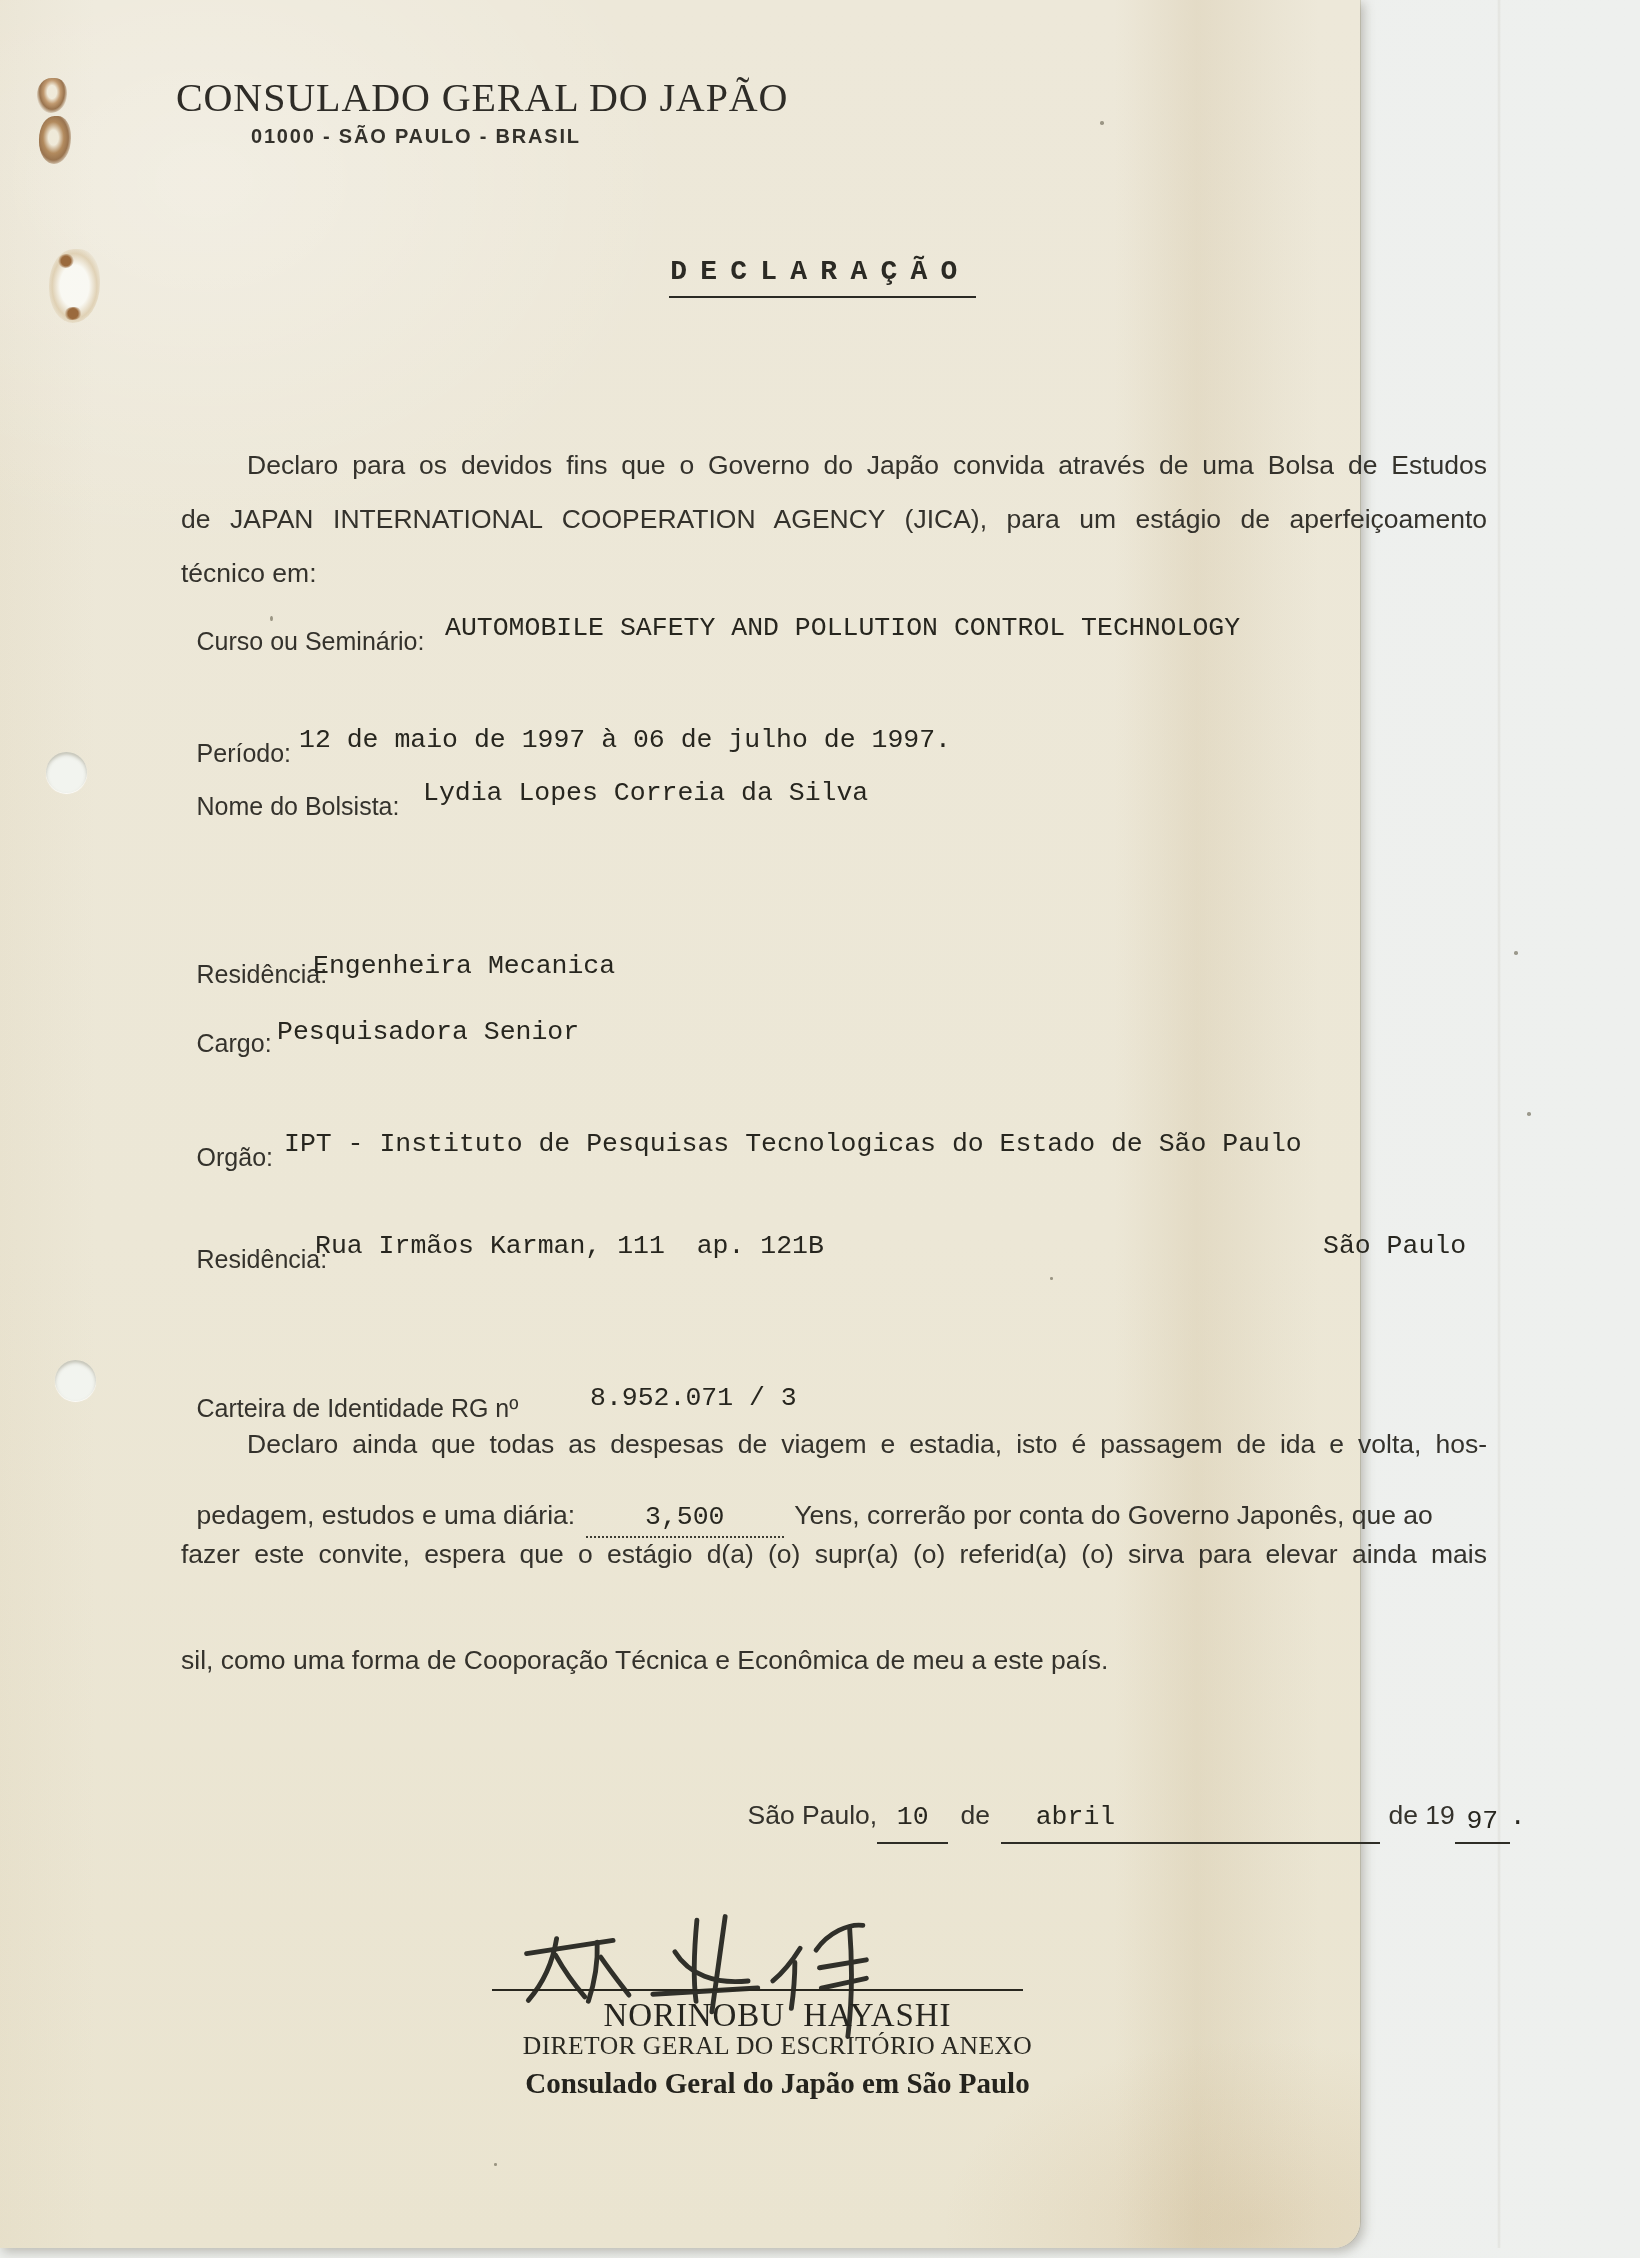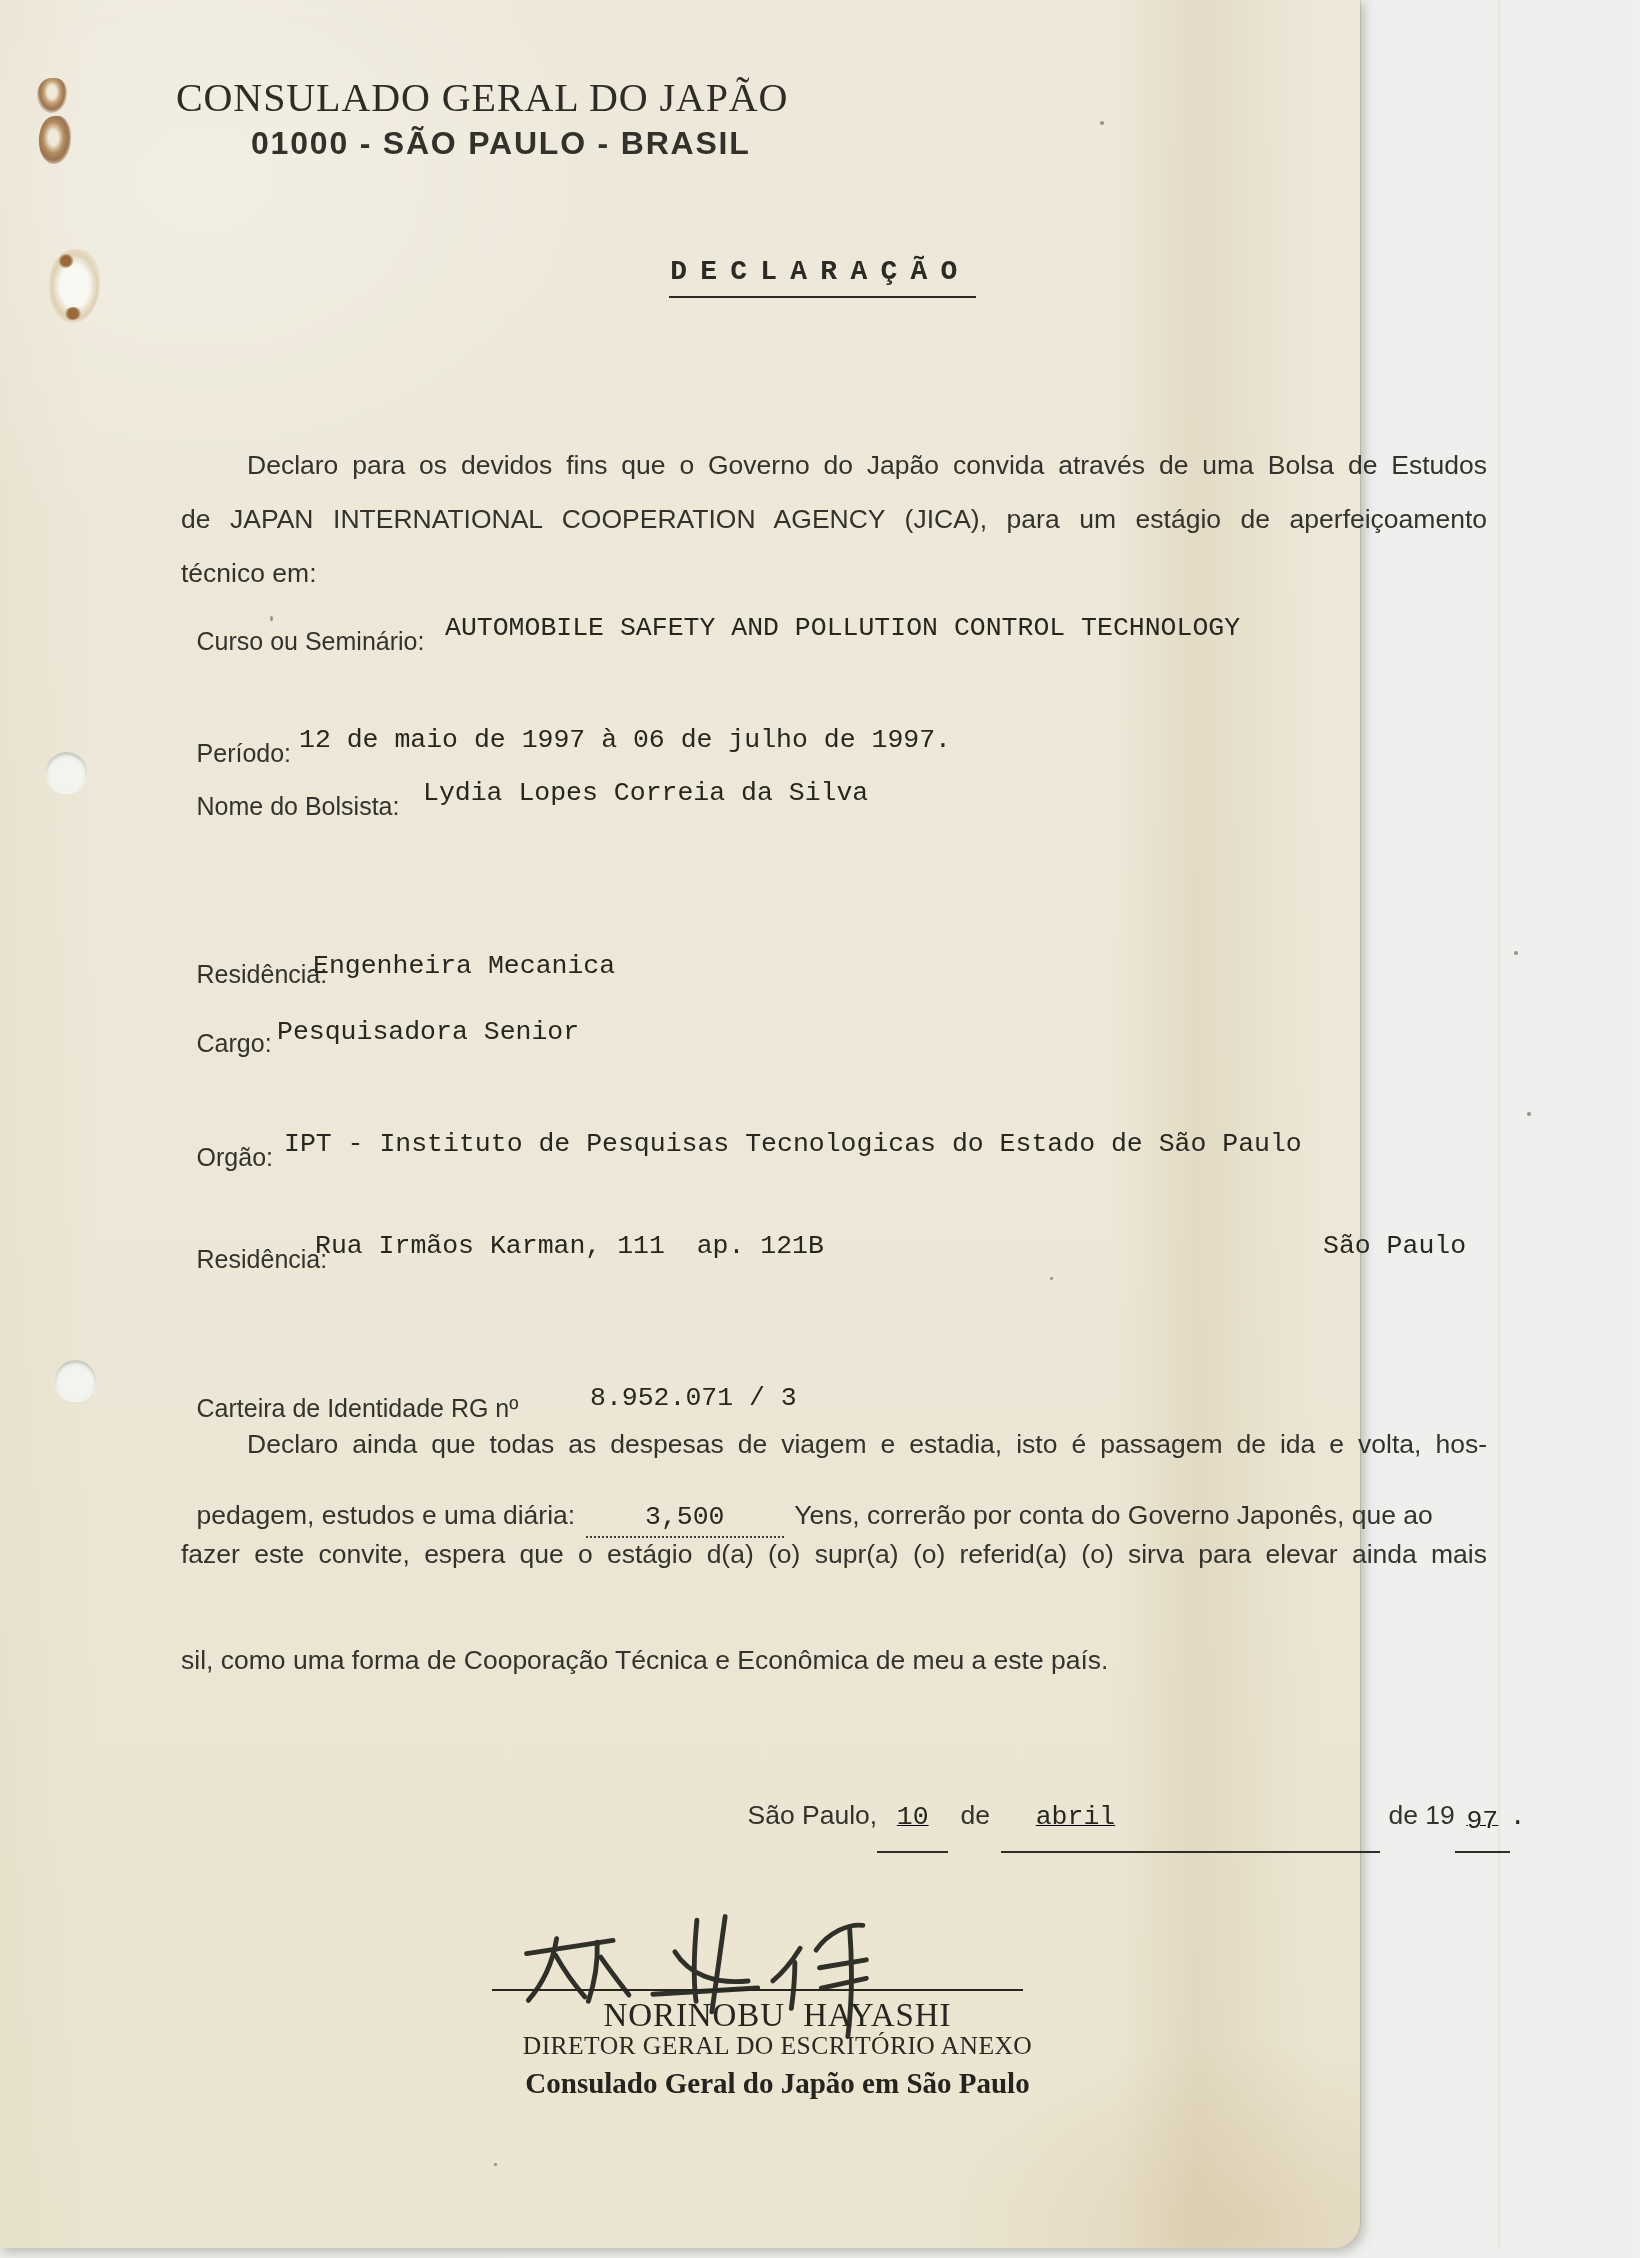--- a/index.html
+++ b/index.html
@@ -22,27 +22,27 @@
   .crease{position:absolute;left:1497px;top:0;width:3.5px;height:2248px;
     background:linear-gradient(90deg,transparent,rgba(120,108,80,.10),transparent);}
   .row{position:absolute;white-space:pre;}
   .sans{font-family:"Liberation Sans", sans-serif;font-size:26.5px;color:#34322c;}
   .label{font-family:"Liberation Sans", sans-serif;font-size:25px;color:#34322c;}
   .mono{font-family:"Liberation Mono","DejaVu Sans Mono", monospace;font-size:26.5px;color:#27261f;}
   .val{position:absolute;top:1.8px;}
   .just{width:1306px;text-align:justify;text-align-last:justify;white-space:normal;}
   .indent{text-indent:66px;}
   .hdr-org{font-family:"Liberation Serif","DejaVu Serif", serif;font-size:40px;letter-spacing:0.9px;color:#2e2c27;}
-  .hdr-addr{font-family:"Liberation Sans", sans-serif;font-weight:bold;font-size:32px;letter-spacing:1.8px;color:#33312b;}
+  .hdr-addr{font-family:"Liberation Sans", sans-serif;font-weight:bold;font-size:20px;letter-spacing:1.8px;color:#33312b;}
   .doc-title{
     font-family:"Liberation Mono","DejaVu Sans Mono", monospace;font-weight:bold;
     font-size:28px;letter-spacing:13.2px;color:#2b2a24;
     display:inline-block;padding:0 5.3px 8.8px 1.8px;border-bottom:2.6px solid #2b2a24;
   }
-  .fillseg{display:inline-block;border-bottom:2.6px solid #2e2d26;padding-bottom:19px;vertical-align:baseline;text-decoration:underline;}
+  .fillseg{display:inline-block;border-bottom:2.6px solid #2e2d26;padding-bottom:10px;vertical-align:baseline;}
   .dotseg{display:inline-block;border-bottom:2.6px dotted #3c3b32;width:198px;text-align:center;padding-bottom:3.5px;margin:0 10.6px;}
   .sig-line{position:absolute;left:492px;top:1989px;width:531px;border-top:2.6px solid #28271f;}
   .sig-center{position:absolute;left:491px;width:573px;text-align:center;white-space:pre;}
   .sig-name{font-family:"Liberation Serif","DejaVu Serif", serif;font-size:33px;letter-spacing:0.9px;color:#26251f;}
   .sig-role{font-family:"Liberation Serif","DejaVu Serif", serif;font-size:25.6px;letter-spacing:0.4px;color:#2a2922;}
   .sig-org{font-family:"Liberation Serif","DejaVu Serif", serif;font-weight:bold;font-size:29px;color:#24231d;margin-top:8px;}
   .hole{position:absolute;width:41px;height:41px;border-radius:50%;background:#f2f4ef;
     box-shadow:inset 0 2.6px 3.5px rgba(140,135,112,.45), 0 0.9px 0.9px rgba(255,255,255,.9);}
   .stain{position:absolute;border-radius:50% 42% 55% 48%;}
   .speck{position:absolute;width:3.5px;height:3.5px;border-radius:50%;background:#6f6a58;opacity:.65;}

